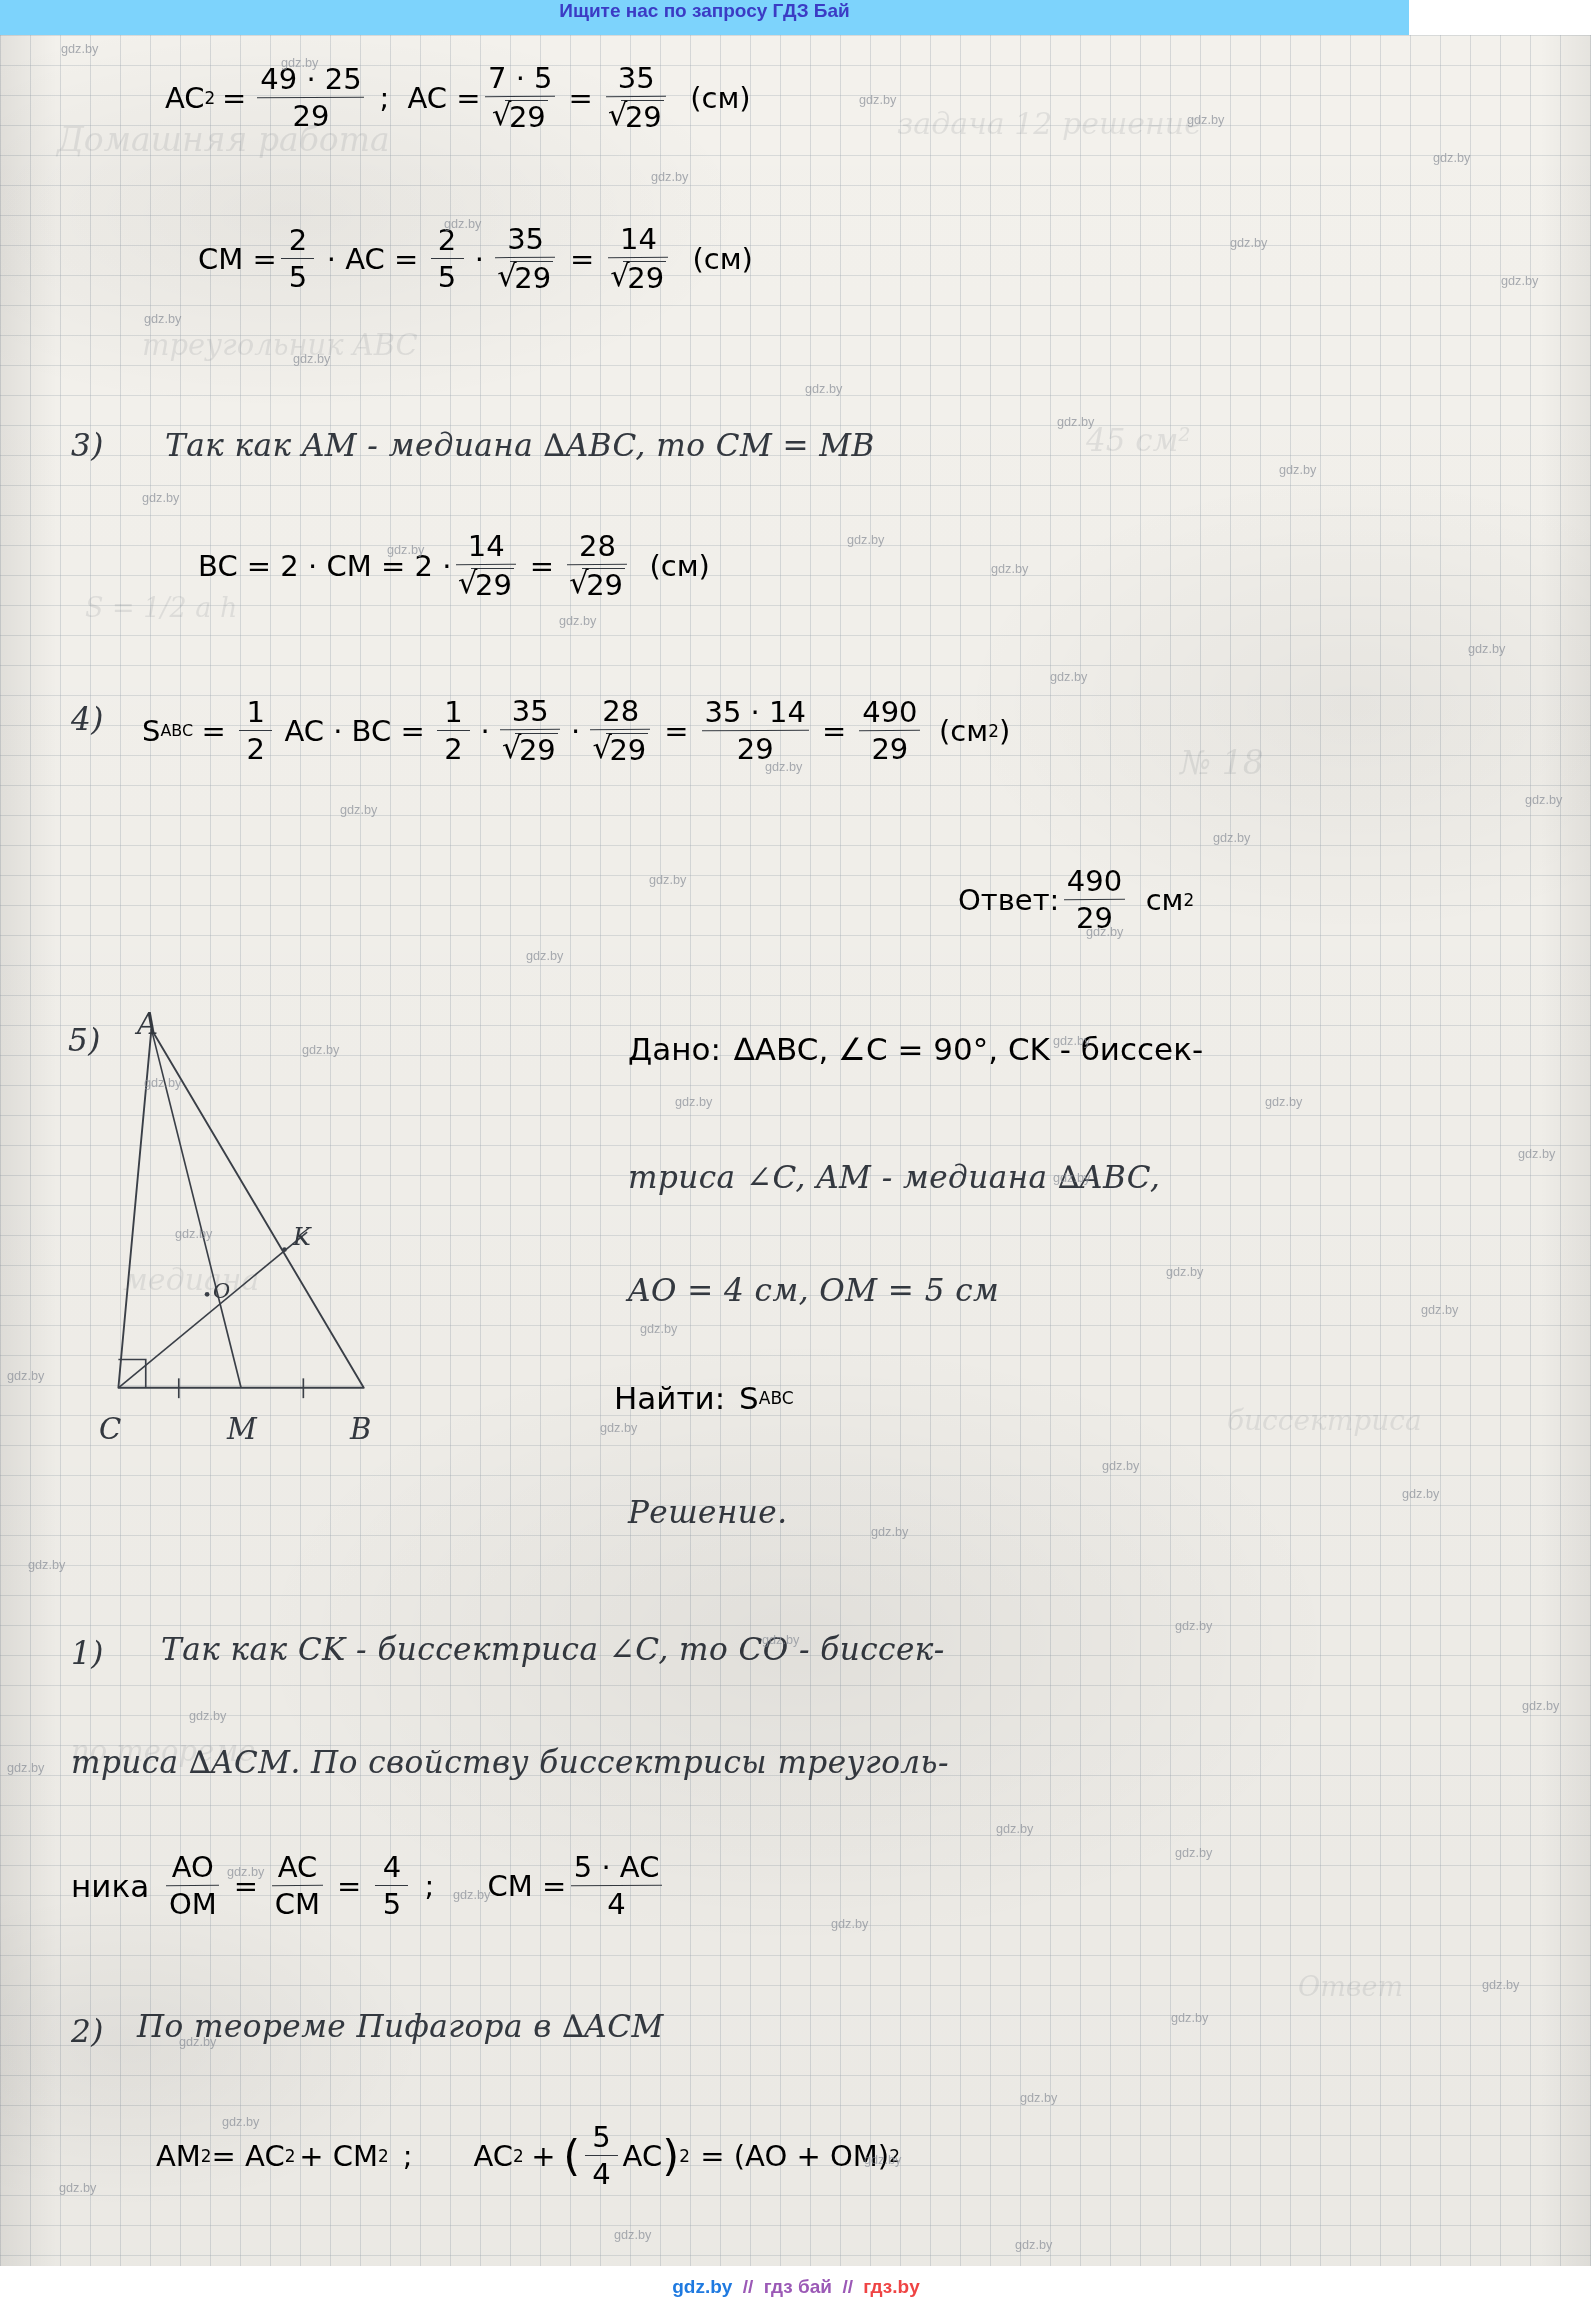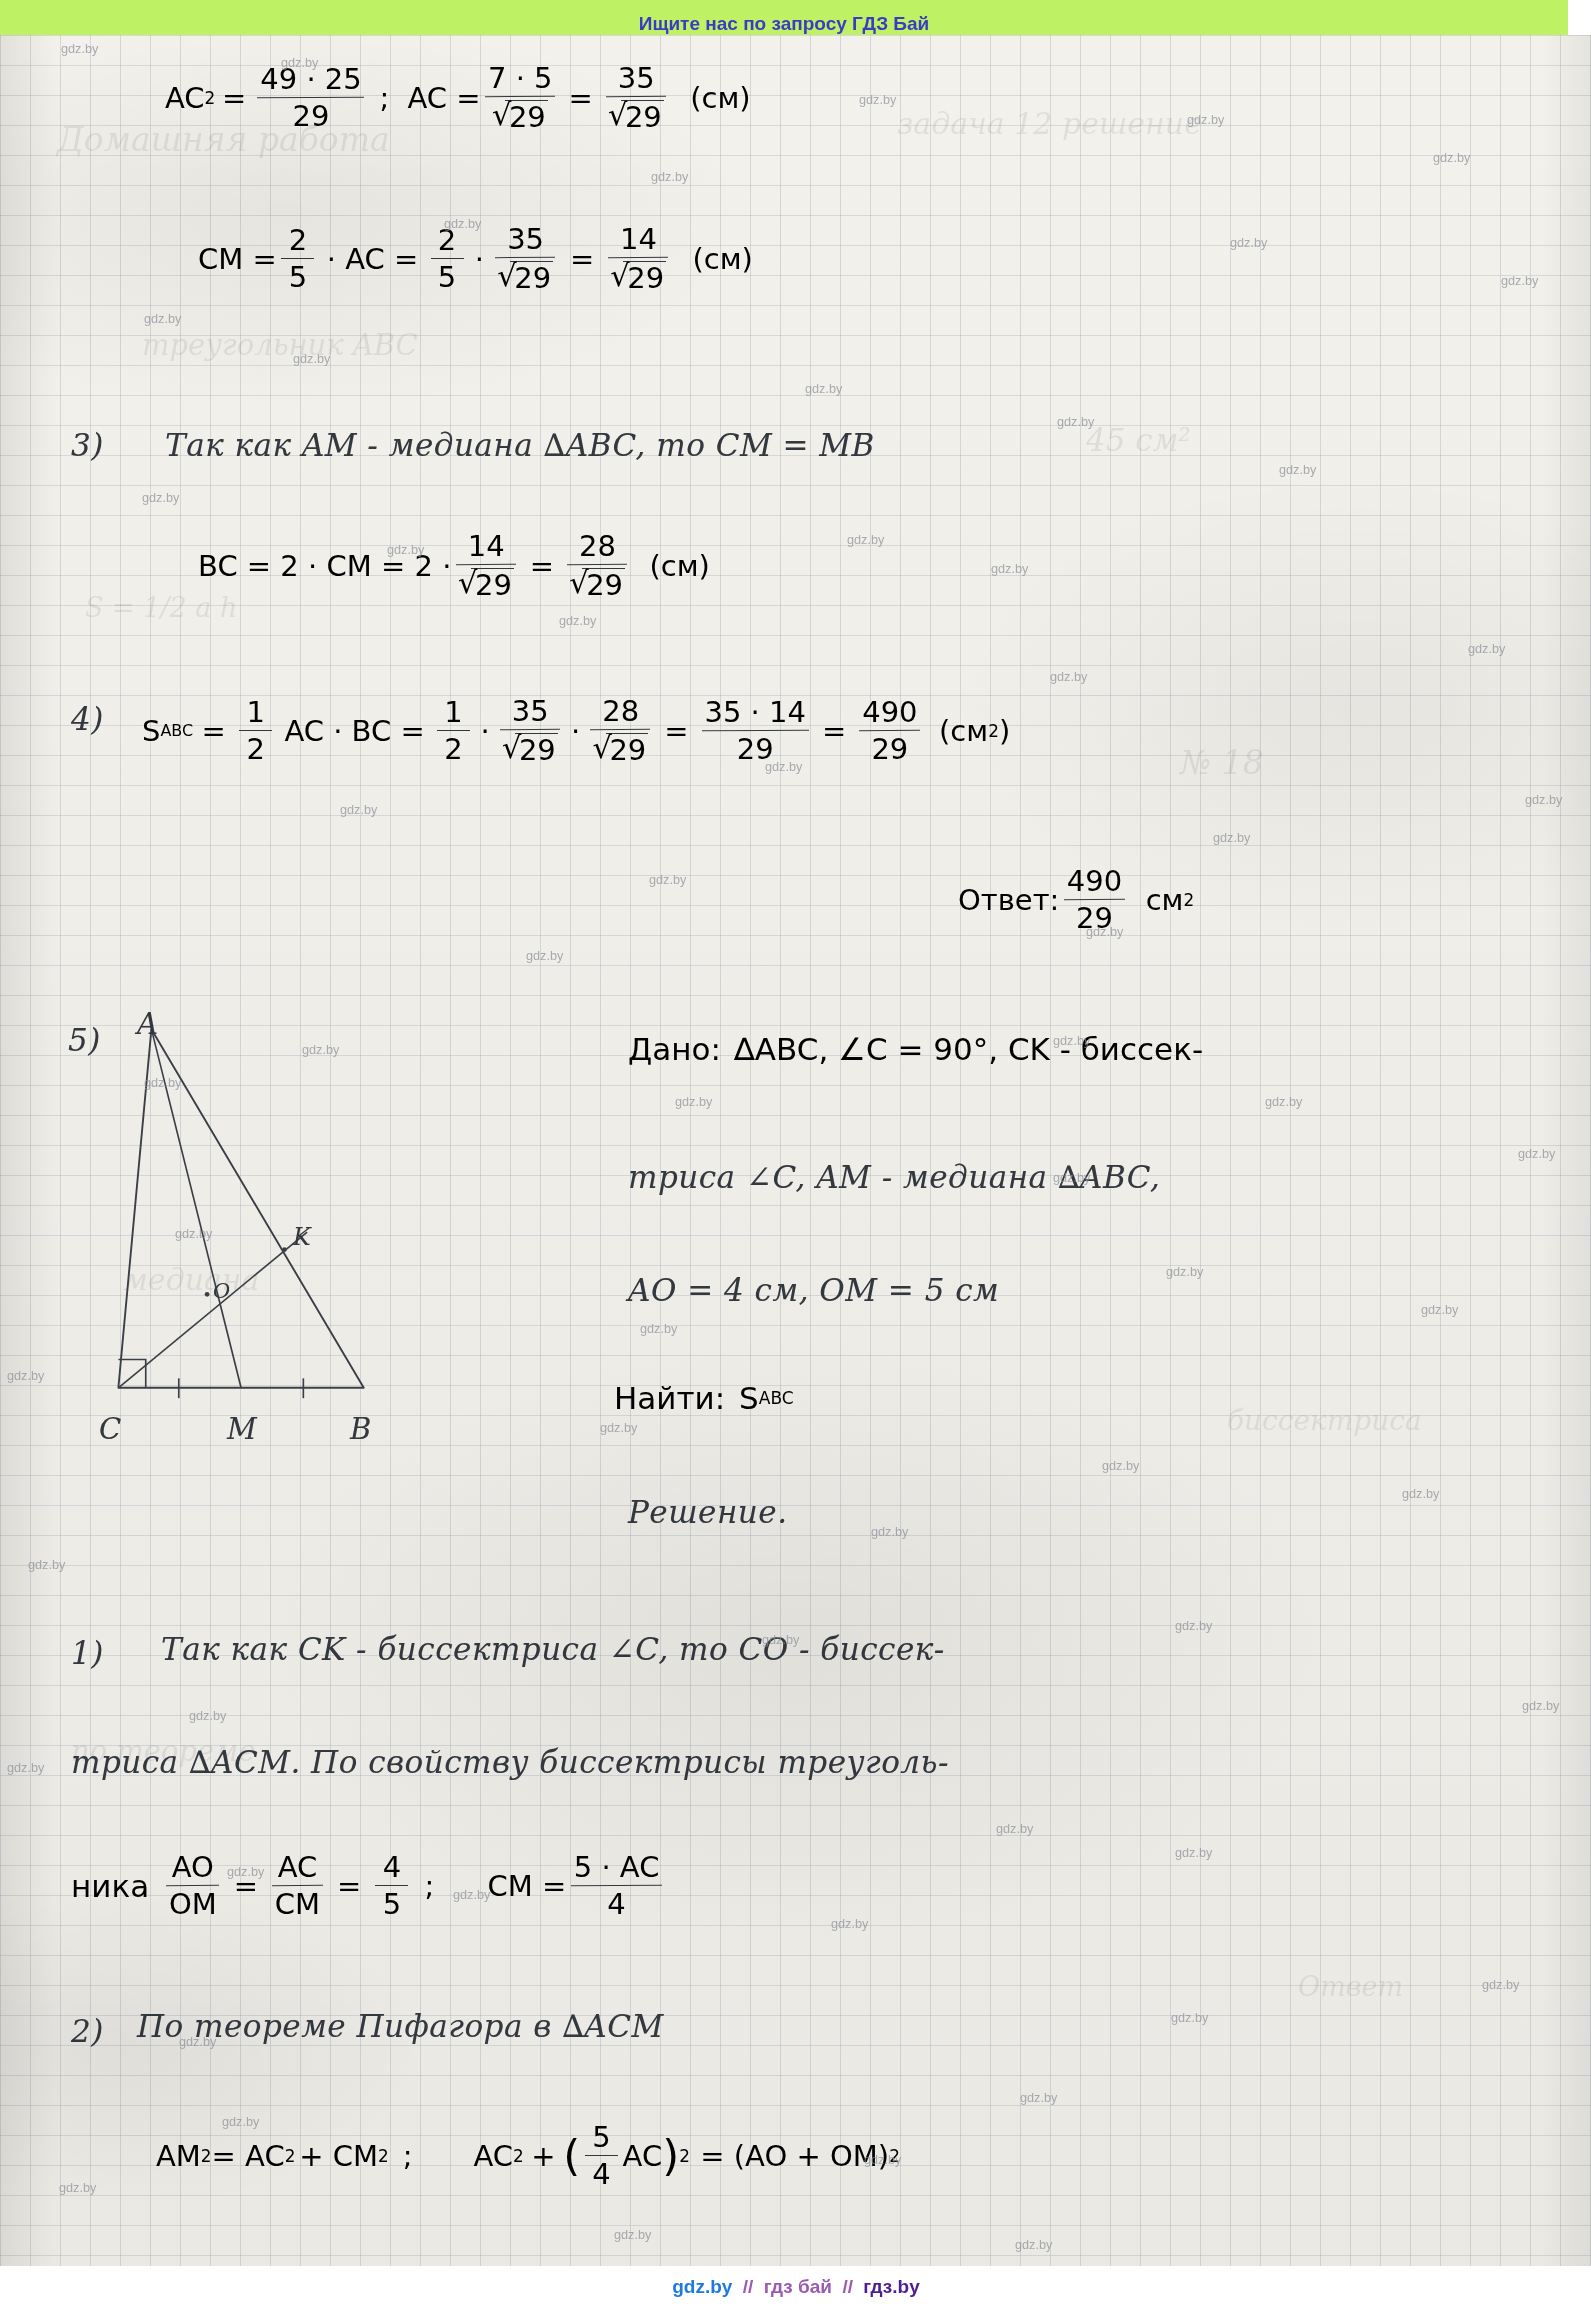--- a/index.html
+++ b/index.html
@@ -12,26 +12,26 @@
     height: 2307px;
     position: relative;
     font-family: "DejaVu Sans", sans-serif;
     overflow: hidden;
   }
 
   
   .top-banner {
     position: absolute;
     top: 0; left: 0;
-    width: 1568px;
+    width: 1409px;
     height: 35px;
     display: flex;
-    align-items: flex-end;
+    align-items: flex-start;
     justify-content: center;
-    background: #bef264;
+    background: #7dd3fc;
     z-index: 40;
   }
   .top-banner a {
     color: #3b3bc4;
     font-size: 19px;
     font-weight: bold;
     text-decoration: none;
     font-family: "Liberation Sans", sans-serif;
   }
   .bottom-banner {
@@ -46,21 +46,21 @@
     gap: 10.4px;
     background: #ffffff;
     z-index: 40;
     font-family: "Liberation Sans", sans-serif;
     font-size: 19px;
     font-weight: bold;
   }
   .bottom-banner .b1 { color: #1f7ae0; }
   .bottom-banner .sep { color: #9b59b6; }
   .bottom-banner .b2 { color: #9b59b6; }
-  .bottom-banner .b3 { color: #4c1d95; }
+  .bottom-banner .b3 { color: #ef4444; }
 
   
   .page {
     position: absolute;
     top: 35px;
     left: 0;
     width: 1592px;
     height: 2232px;
     background:
       linear-gradient(rgba(255,255,255,0.0), rgba(0,0,0,0.035)),

